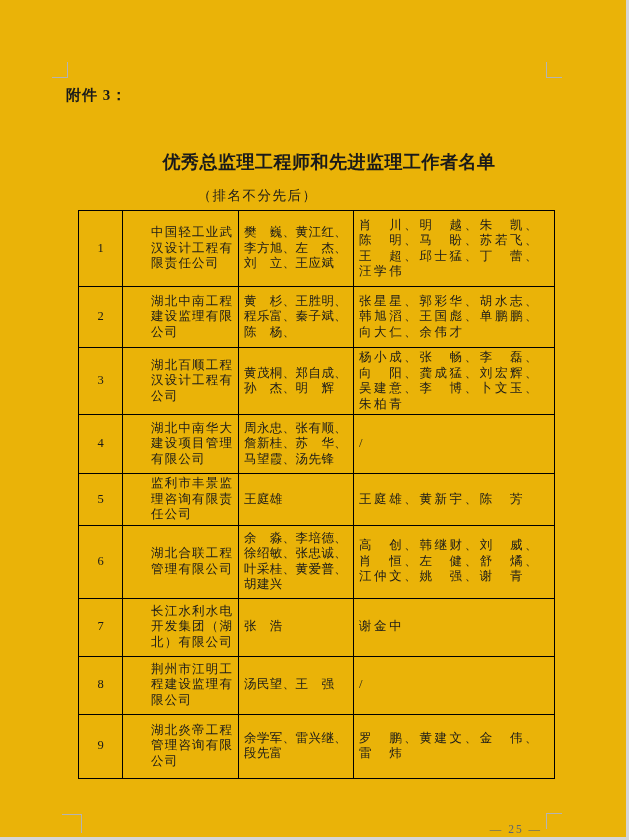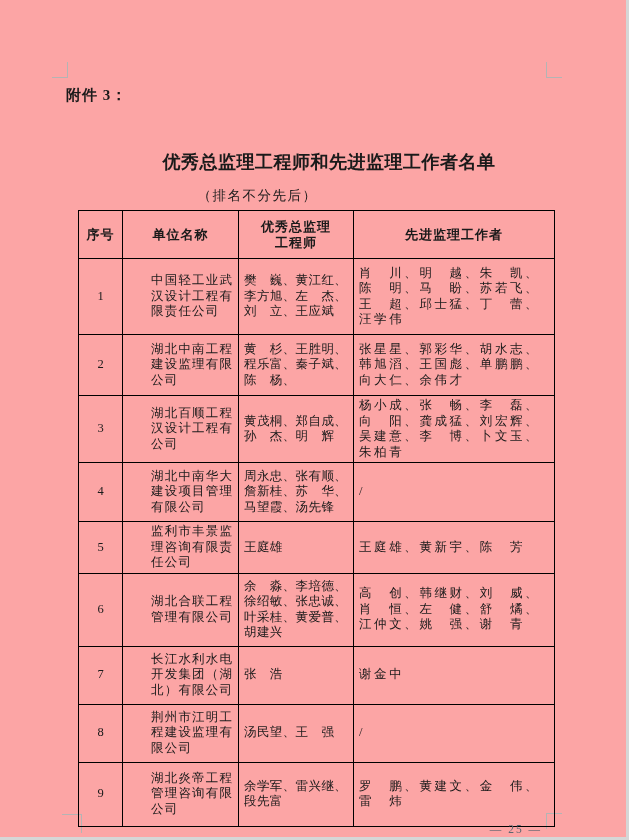--- a/index.html
+++ b/index.html
@@ -4,21 +4,21 @@
 <style>
   * { margin: 0; padding: 0; box-sizing: border-box; }
   html, body { background: #ffffff; }
   body {
     font-family: "Liberation Serif", "DejaVu Serif", serif;
     width: 629px; height: 840px;
   }
   .page {
     position: relative;
     width: 629px; height: 840px;
-    background: #fca5a5;
+    background: #eab308;
     border-right: 3px solid #d6d6d6;
     border-bottom: 3px solid #d6d6d6;
     overflow: hidden;
     color: #1a1a1a;
   }
   
   .mark { position: absolute; width: 16px; height: 16px; }
   .mark-tl { left: 52px;  top: 62px;  border-right: 1px solid #b4b4b4; border-bottom: 1px solid #b4b4b4; }
   .mark-tr { left: 546px; top: 62px;  border-left: 1px solid #b4b4b4;  border-bottom: 1px solid #b4b4b4; }
   .mark-bl { left: 62px;  top: 814px; width: 20px; height: 19px; border-top: 1px solid #b4b4b4; border-right: 1px solid #b4b4b4; }
@@ -78,27 +78,20 @@
   <div class="doc-subtitle">（排名不分先后）</div>
 
   <table class="roster">
     <colgroup>
       <col style="width:44px">
         <col style="width:116px">
         <col style="width:115px">
         <col style="width:201px">
     </colgroup>
     <tbody>
-        <tr style="height:48px">
-      <th>序号</th>
-      <th>单位名称</th>
-      <th>优秀总监理
-工程师</th>
-      <th>先进监理工作者</th>
-    </tr>
     <tr style="height:76px">
       <td class="c-no">1</td>
       <td class="c-unit">中国轻工业武
 汉设计工程有
 限责任公司</td>
       <td class="c-chief">樊　巍、黄江红、
 李方旭、左　杰、
 刘　立、王应斌</td>
       <td class="c-adv">肖　川、明　越、朱　凯、
 陈　明、马　盼、苏若飞、

